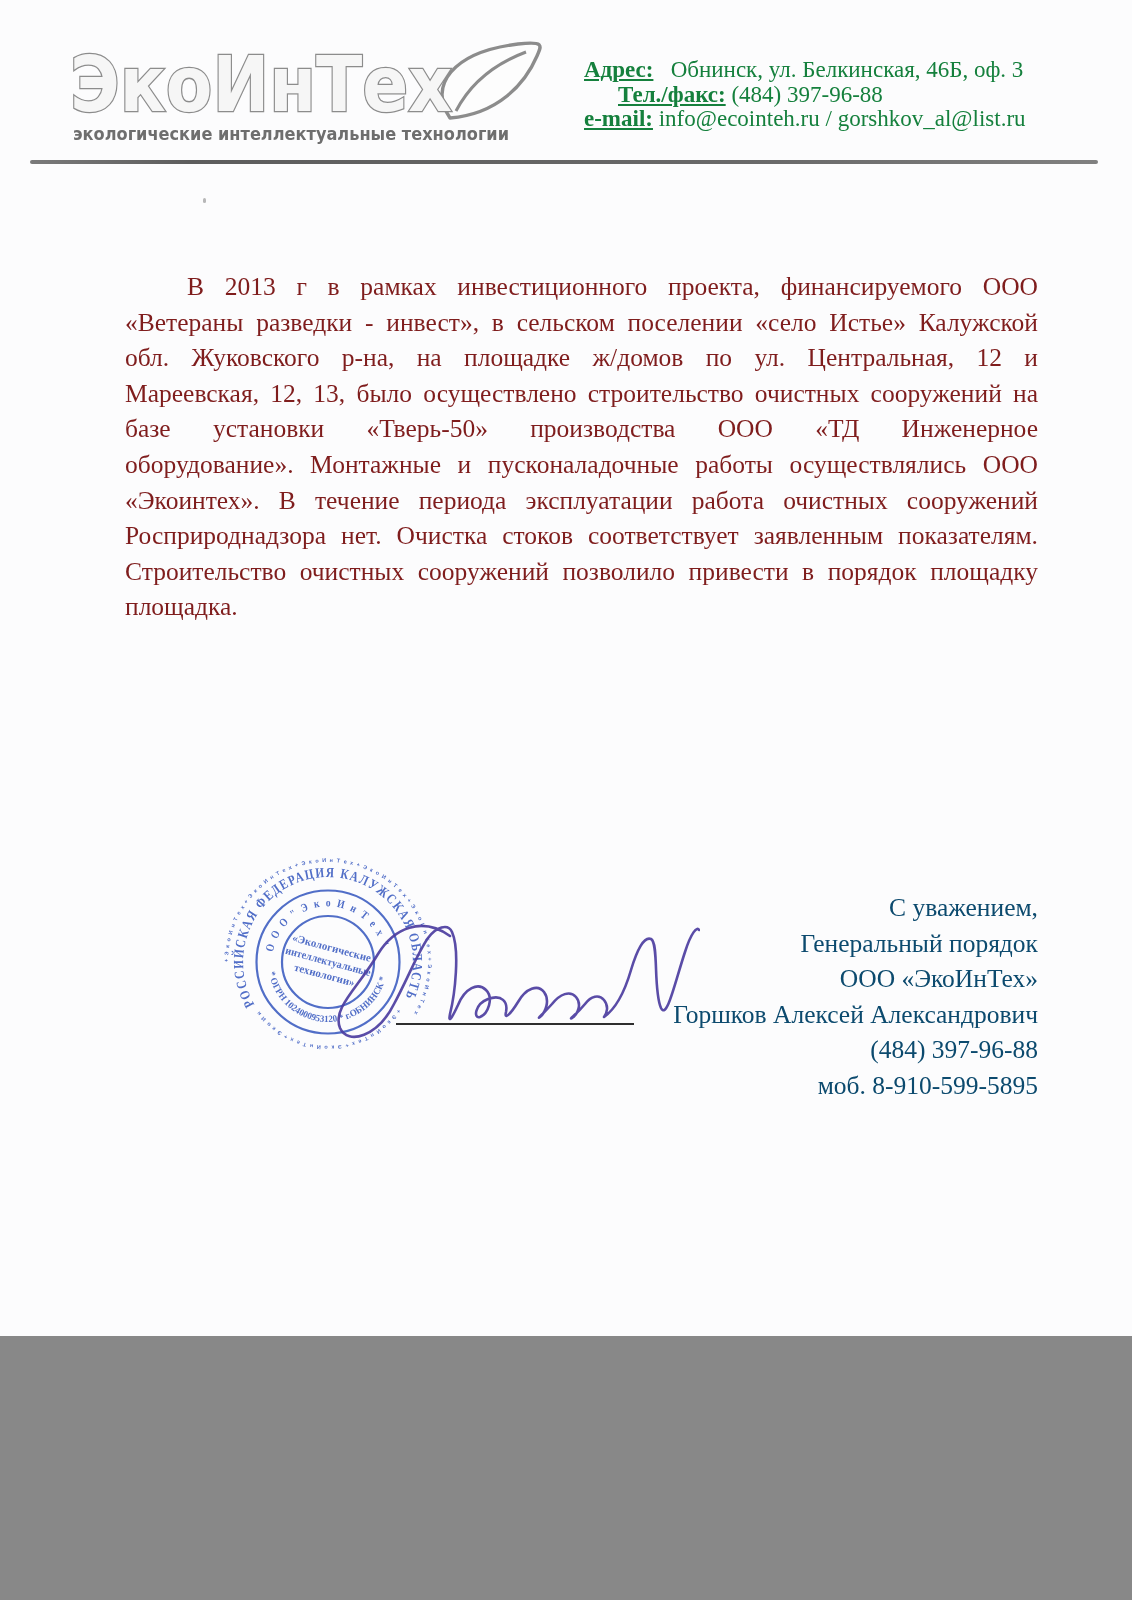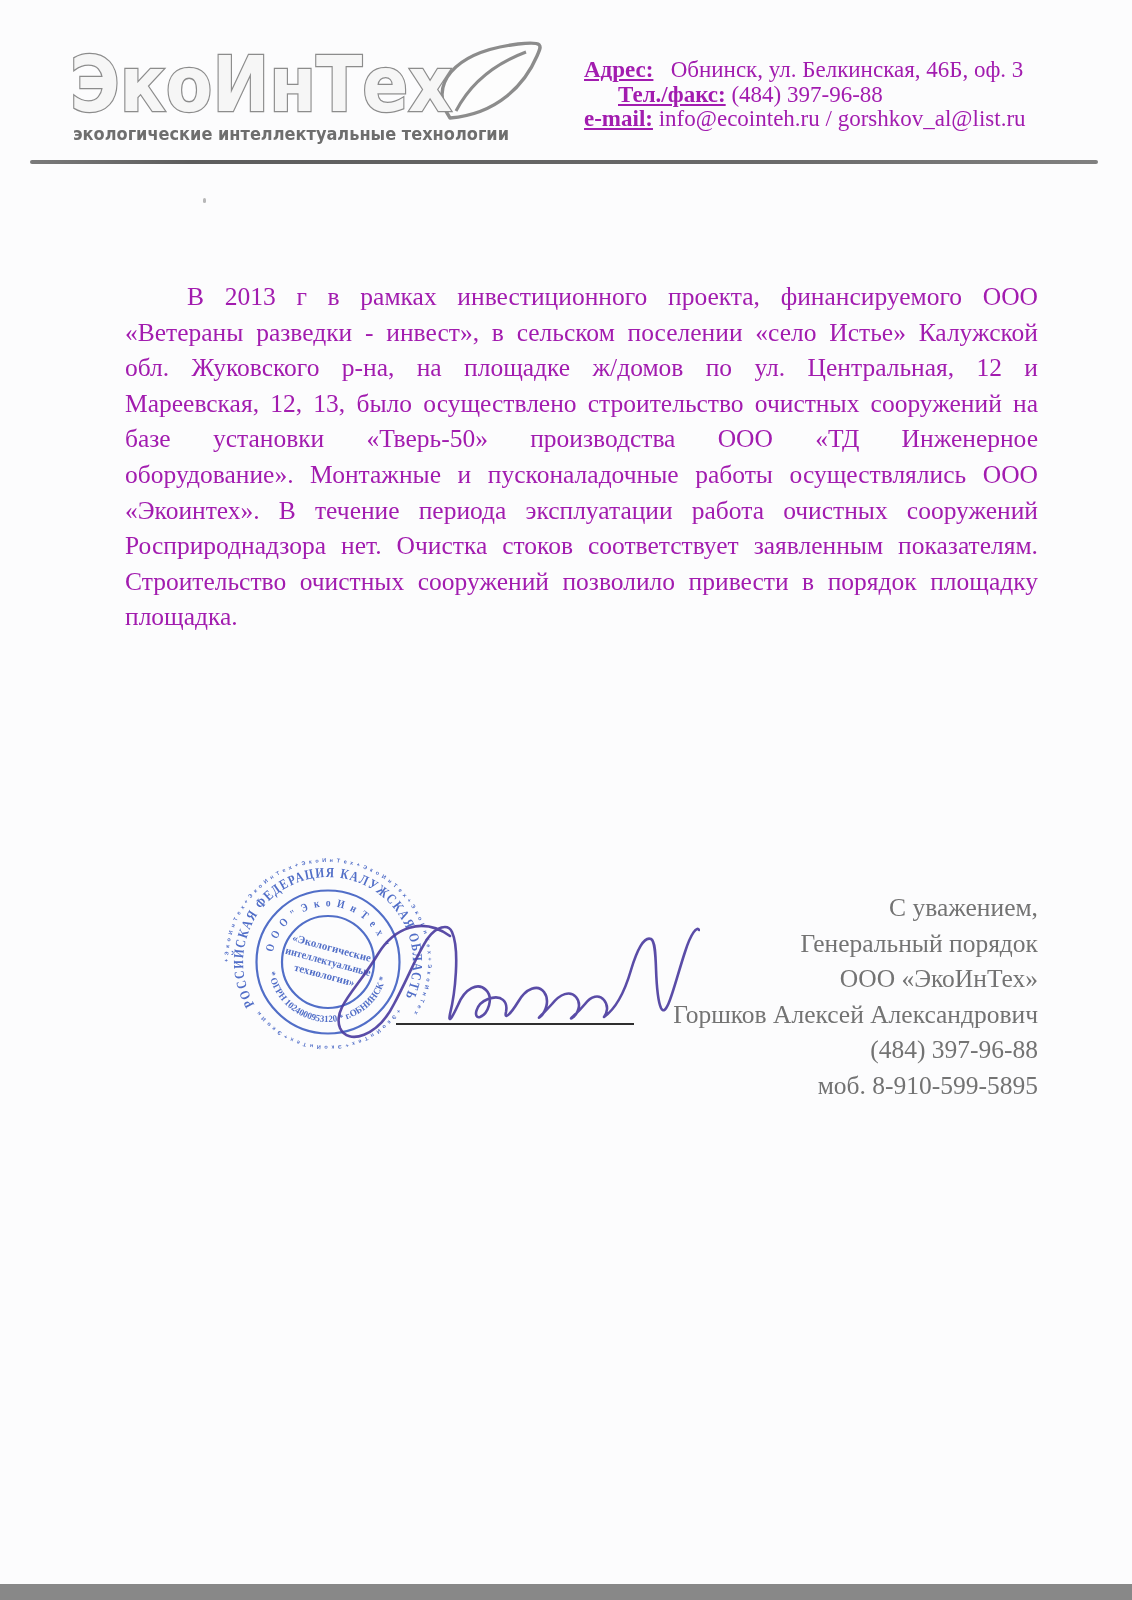--- a/index.html
+++ b/index.html
@@ -1,45 +1,45 @@
 <!DOCTYPE html>
 <html><head>
 <meta charset="utf-8">
 <style>
   html,body{margin:0;padding:0;background:#888;}
   .page{
-    position:relative; width:1132px; height:1584px;
+    position:relative; width:1132px; height:1336px;
     background:#fcfcfd; overflow:hidden;
     font-family:"Liberation Serif","DejaVu Serif",serif;
     color:#1a1a1a;
   }
   
   .logo-svg{position:absolute; left:56px; top:14px; width:528px; height:134px;}
   .contact{
     position:absolute; left:584px; top:58px; width:470px;
-    font-size:23px; line-height:24.5px; color:#a21caf; white-space:nowrap;
+    font-size:23px; line-height:24.5px; color:#15803d; white-space:nowrap;
   }
   .contact .row2{padding-left:34px;}
   .contact .lbl{font-weight:bold; text-decoration:underline;}
   .rule{position:absolute; left:30px; top:160px; width:1068px; height:3.5px;
         background:linear-gradient(90deg,#7a7a7a,#5d5d5d 15%,#6a6a6a 70%,#808080); border-radius:2px;}
   .speck{position:absolute; left:203px; top:198px; width:3px; height:5px;
          background:#9a9a9a; border-radius:2px; opacity:.7;}
   
-  .body-text{position:absolute; left:125px; top:279px; width:913px;
-             font-size:25.5px; color:#a21caf;}
+  .body-text{position:absolute; left:125px; top:269px; width:913px;
+             font-size:25.5px; color:#7f1d1d;}
   .b-line{height:35.6px; line-height:35.6px; text-align:justify; text-align-last:justify; white-space:normal;}
   .b-line.first{text-indent:62px;}
   .b-line.last{text-align:center; text-align-last:left;}
   
   .stamp-svg{position:absolute; left:221px; top:855px; width:214px; height:214px; opacity:.9;}
   .sig-svg{position:absolute; left:300px; top:898px; width:400px; height:152px;}
   .sig-underline{position:absolute; left:396px; top:1023px; width:238px; height:2px; background:#2e2e2e;}
   .sign-block{position:absolute; right:94px; top:890px; text-align:right;
-              font-size:25.5px; line-height:35.6px; color:#737373; white-space:nowrap;}
+              font-size:25.5px; line-height:35.6px; color:#0c4a6e; white-space:nowrap;}
   
   .scan-line{position:absolute; left:0; top:1589px; width:1132px; height:2px; background:#50505a; opacity:.75;}
   .scan-strip{position:absolute; left:0; top:1591px; width:1132px; height:9px; background:#e9e9ed;}
 </style>
 </head>
 <body>
 
 <div class="page">
 
   <svg class="logo-svg" viewBox="0 0 528 134" xmlns="http://www.w3.org/2000/svg">

